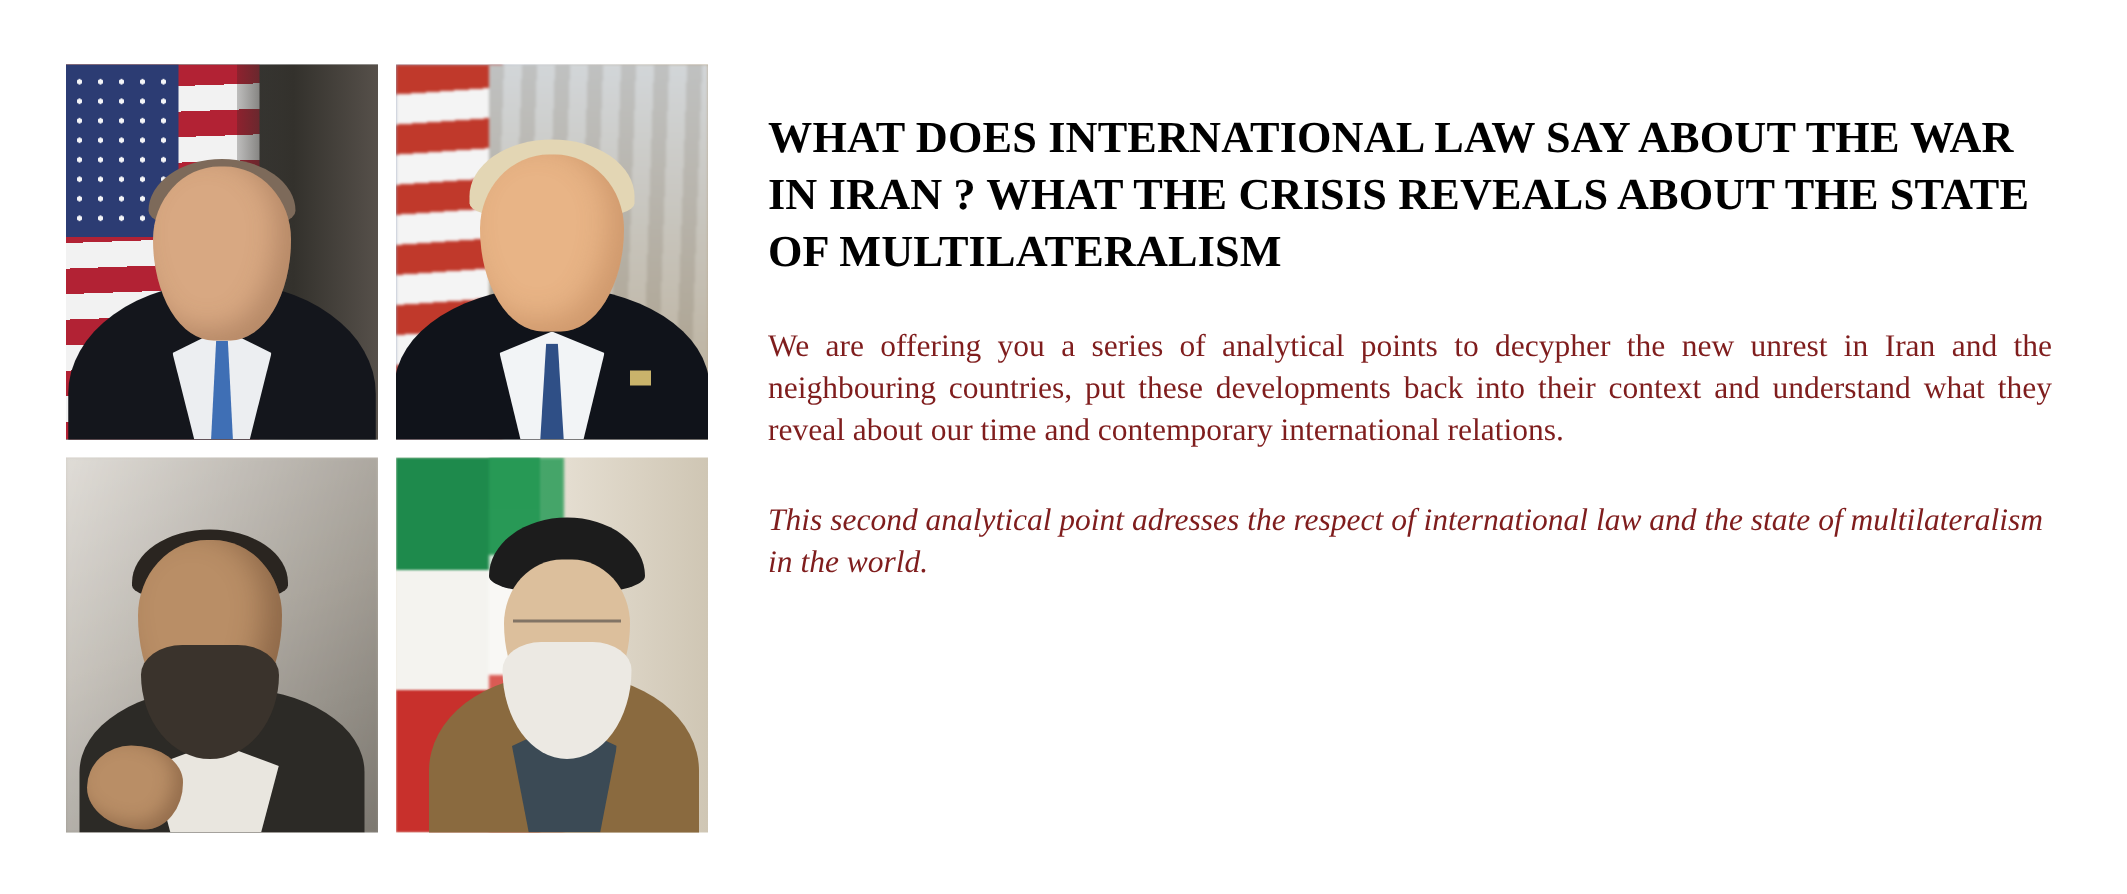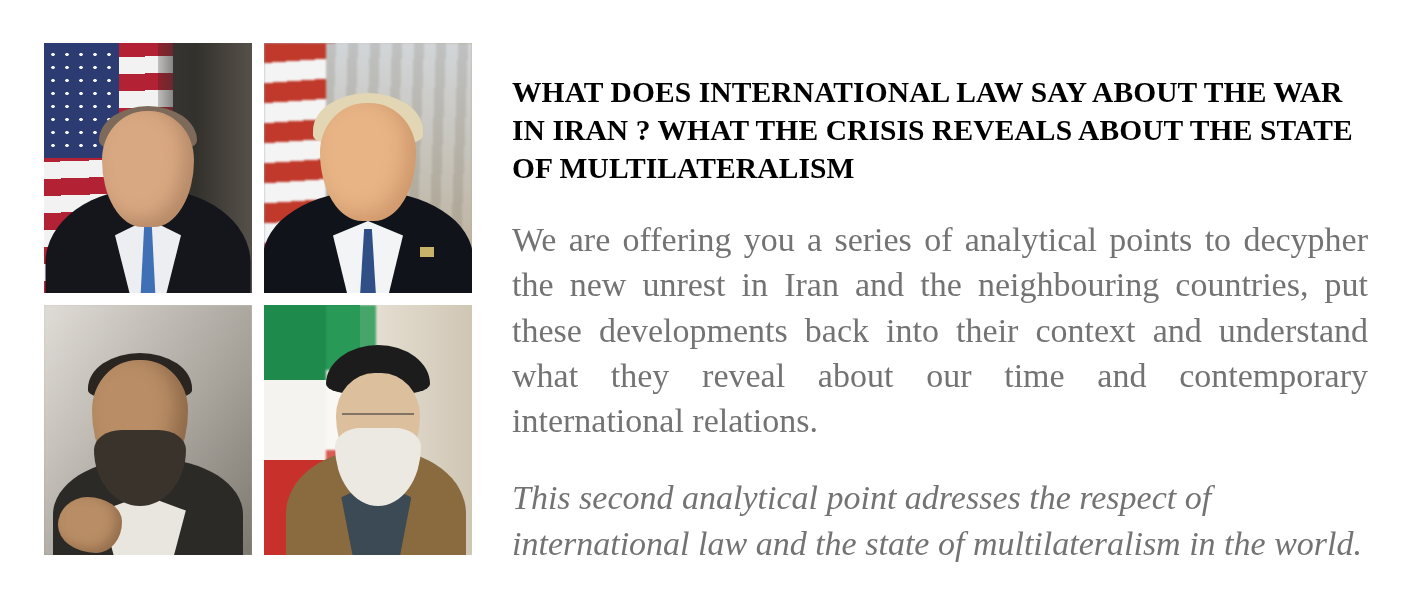--- a/index.html
+++ b/index.html
@@ -369,25 +369,25 @@
     font-weight: bold;
     font-size: 29.5px;
     line-height: 1.28;
     letter-spacing: .1px;
     margin: 0 0 30px 0;
     color: #000;
     max-width: 852px;
   }
   .para {
     font-family: "Liberation Serif", serif;
-    font-size: 34px;
+    font-size: 21px;
     line-height: 1.33;
     text-align: justify;
     margin: 0;
-    color: #737373;
+    color: #7f1d1d;
     max-width: 856px;
   }
   .para + .para {
     margin-top: 32px;
     font-style: italic;
   }
   .para.last {
     text-align: left;
   }
 </style>

